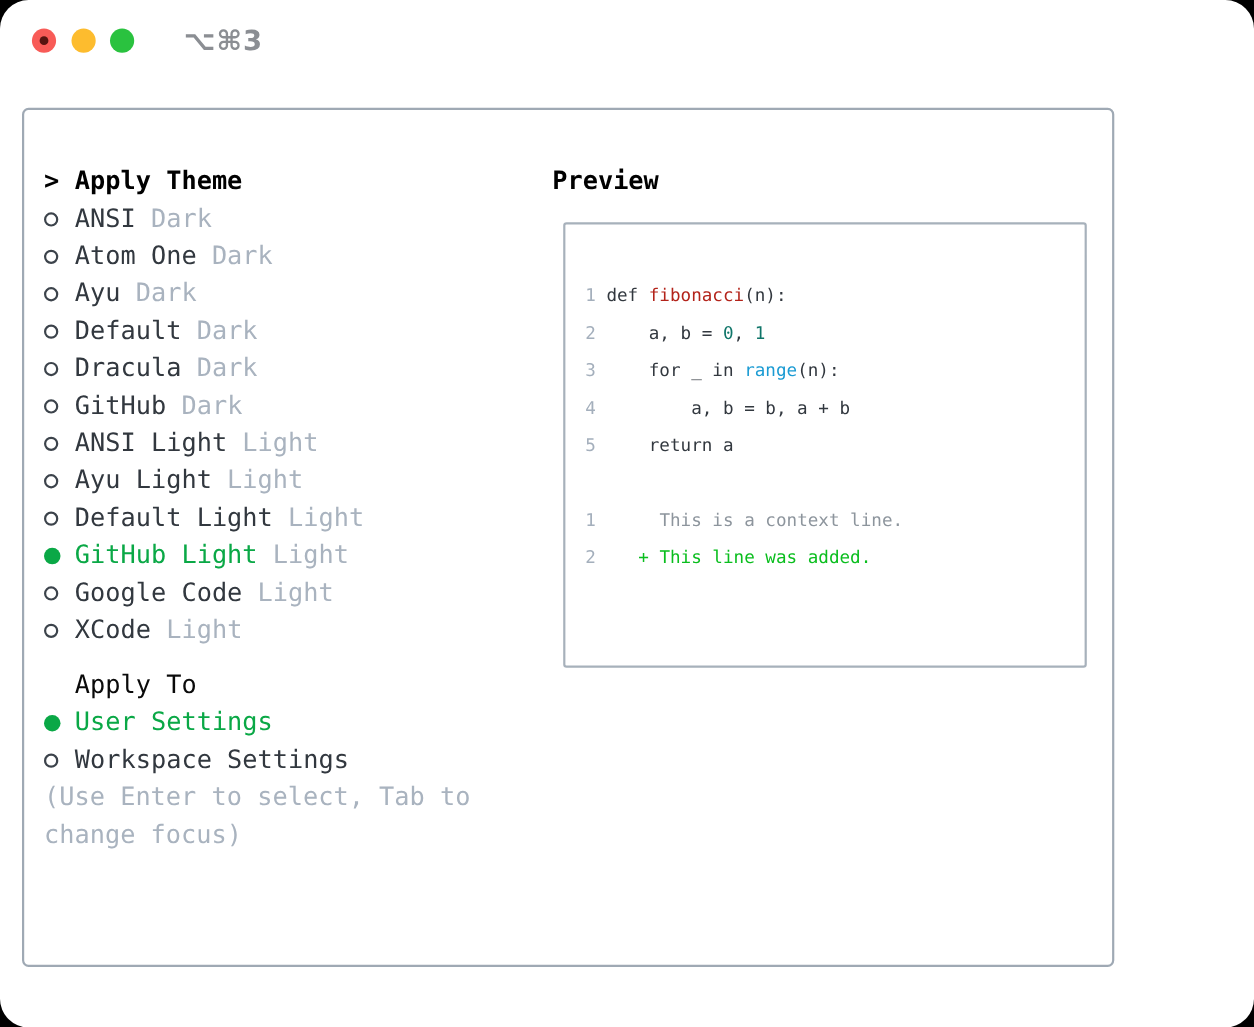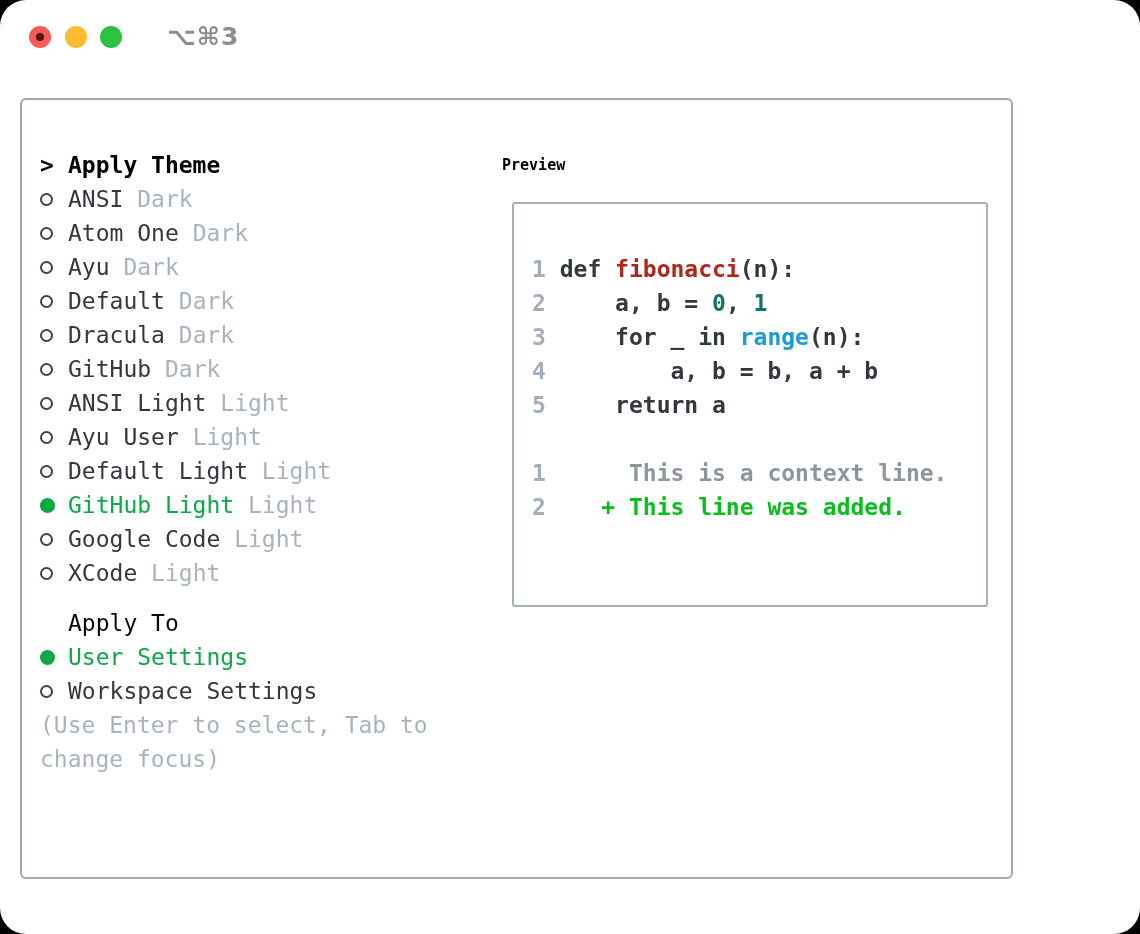--- a/index.html
+++ b/index.html
@@ -59,32 +59,32 @@
   .apply-name { color: #32383f; }
   .apply-name.sel { color: #0aa846; }
   .hint {
     width: 410px;
     color: #a9b3bf; line-height: 34px;
   }
   
   .preview-title {
     position: absolute; left: 480px; top: 48px;
     height: 34px; line-height: 34px;
-    font-size: 15px; font-weight: bold; color: #000;
+    font-size: 23px; font-weight: bold; color: #000;
   }
   .preview-box {
     position: absolute; left: 490px; top: 102px;
     width: 476px; height: 405px;
     border: 2px solid #a7b1bb;
     border-radius: 3px;
     background: #fff;
     padding: 48px 0 0 18px;
     overflow: hidden;
   }
-  .code-line { white-space: pre; font-size: 23px; line-height: 34px; height: 34px; font-weight: bold; }
+  .code-line { white-space: pre; font-size: 16px; line-height: 34px; height: 34px; }
   .tok-lineno  { color: #a4afbc; }
   .tok-plain   { color: #32383f; }
   .tok-func    { color: #b3231a; }
   .tok-num     { color: #0f7569; }
   .tok-builtin { color: #1b9bd3; }
   .tok-ctx     { color: #8d959d; }
   .tok-del     { color: #c9250f; }
   .tok-add     { color: #0abe1e; }
 </style>
 </head>
@@ -107,21 +107,21 @@
         <span class="hdr">Apply Theme</span>
       </div>
       <div id="theme-list">
           <div class="row"><span class="marker"><span class="radio"></span></span><span class="theme-name">ANSI</span><span class="theme-tag"> Dark</span></div>
           <div class="row"><span class="marker"><span class="radio"></span></span><span class="theme-name">Atom One</span><span class="theme-tag"> Dark</span></div>
           <div class="row"><span class="marker"><span class="radio"></span></span><span class="theme-name">Ayu</span><span class="theme-tag"> Dark</span></div>
           <div class="row"><span class="marker"><span class="radio"></span></span><span class="theme-name">Default</span><span class="theme-tag"> Dark</span></div>
           <div class="row"><span class="marker"><span class="radio"></span></span><span class="theme-name">Dracula</span><span class="theme-tag"> Dark</span></div>
           <div class="row"><span class="marker"><span class="radio"></span></span><span class="theme-name">GitHub</span><span class="theme-tag"> Dark</span></div>
           <div class="row"><span class="marker"><span class="radio"></span></span><span class="theme-name">ANSI Light</span><span class="theme-tag"> Light</span></div>
-          <div class="row"><span class="marker"><span class="radio"></span></span><span class="theme-name">Ayu User</span><span class="theme-tag"> Light</span></div>
+          <div class="row"><span class="marker"><span class="radio"></span></span><span class="theme-name">Ayu Light</span><span class="theme-tag"> Light</span></div>
           <div class="row"><span class="marker"><span class="radio"></span></span><span class="theme-name">Default Light</span><span class="theme-tag"> Light</span></div>
           <div class="row"><span class="marker"><span class="radio on"></span></span><span class="theme-name sel">GitHub Light</span><span class="theme-tag"> Light</span></div>
           <div class="row"><span class="marker"><span class="radio"></span></span><span class="theme-name">Google Code</span><span class="theme-tag"> Light</span></div>
           <div class="row"><span class="marker"><span class="radio"></span></span><span class="theme-name">XCode</span><span class="theme-tag"> Light</span></div>
         </div>
 
       <div class="apply-section">
         <div class="row">
           <span class="marker"></span>
           <span class="apply-hdr">Apply To</span>

